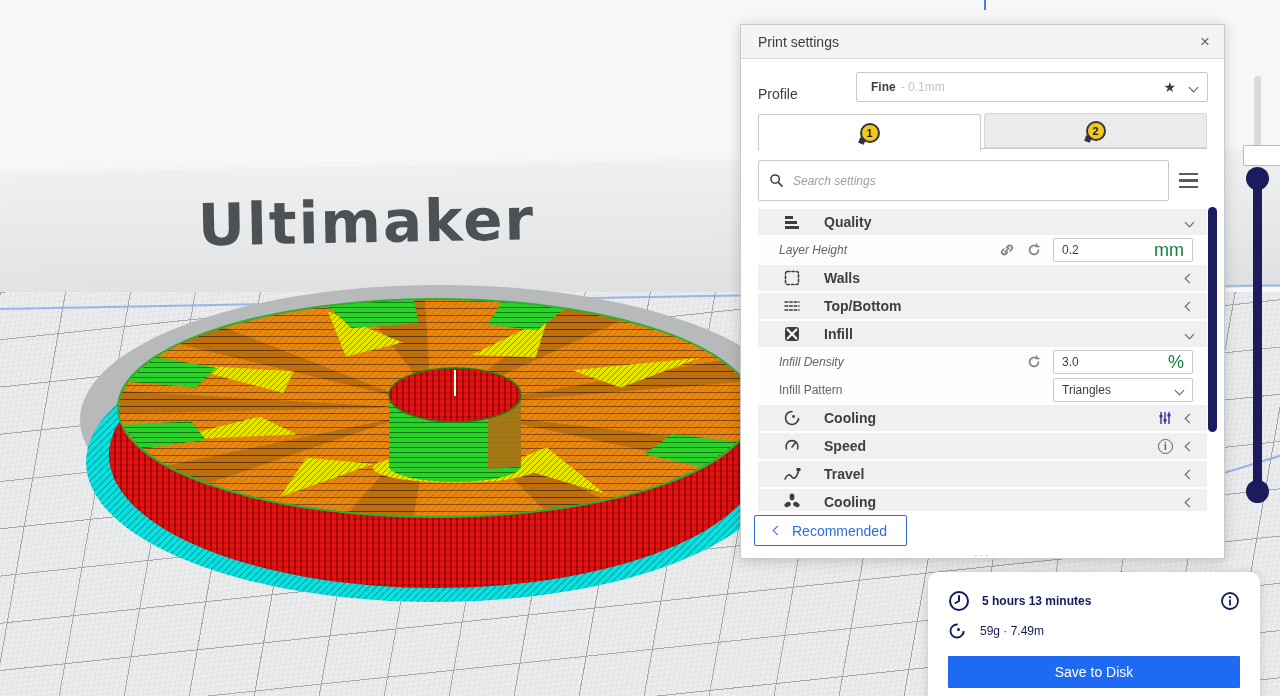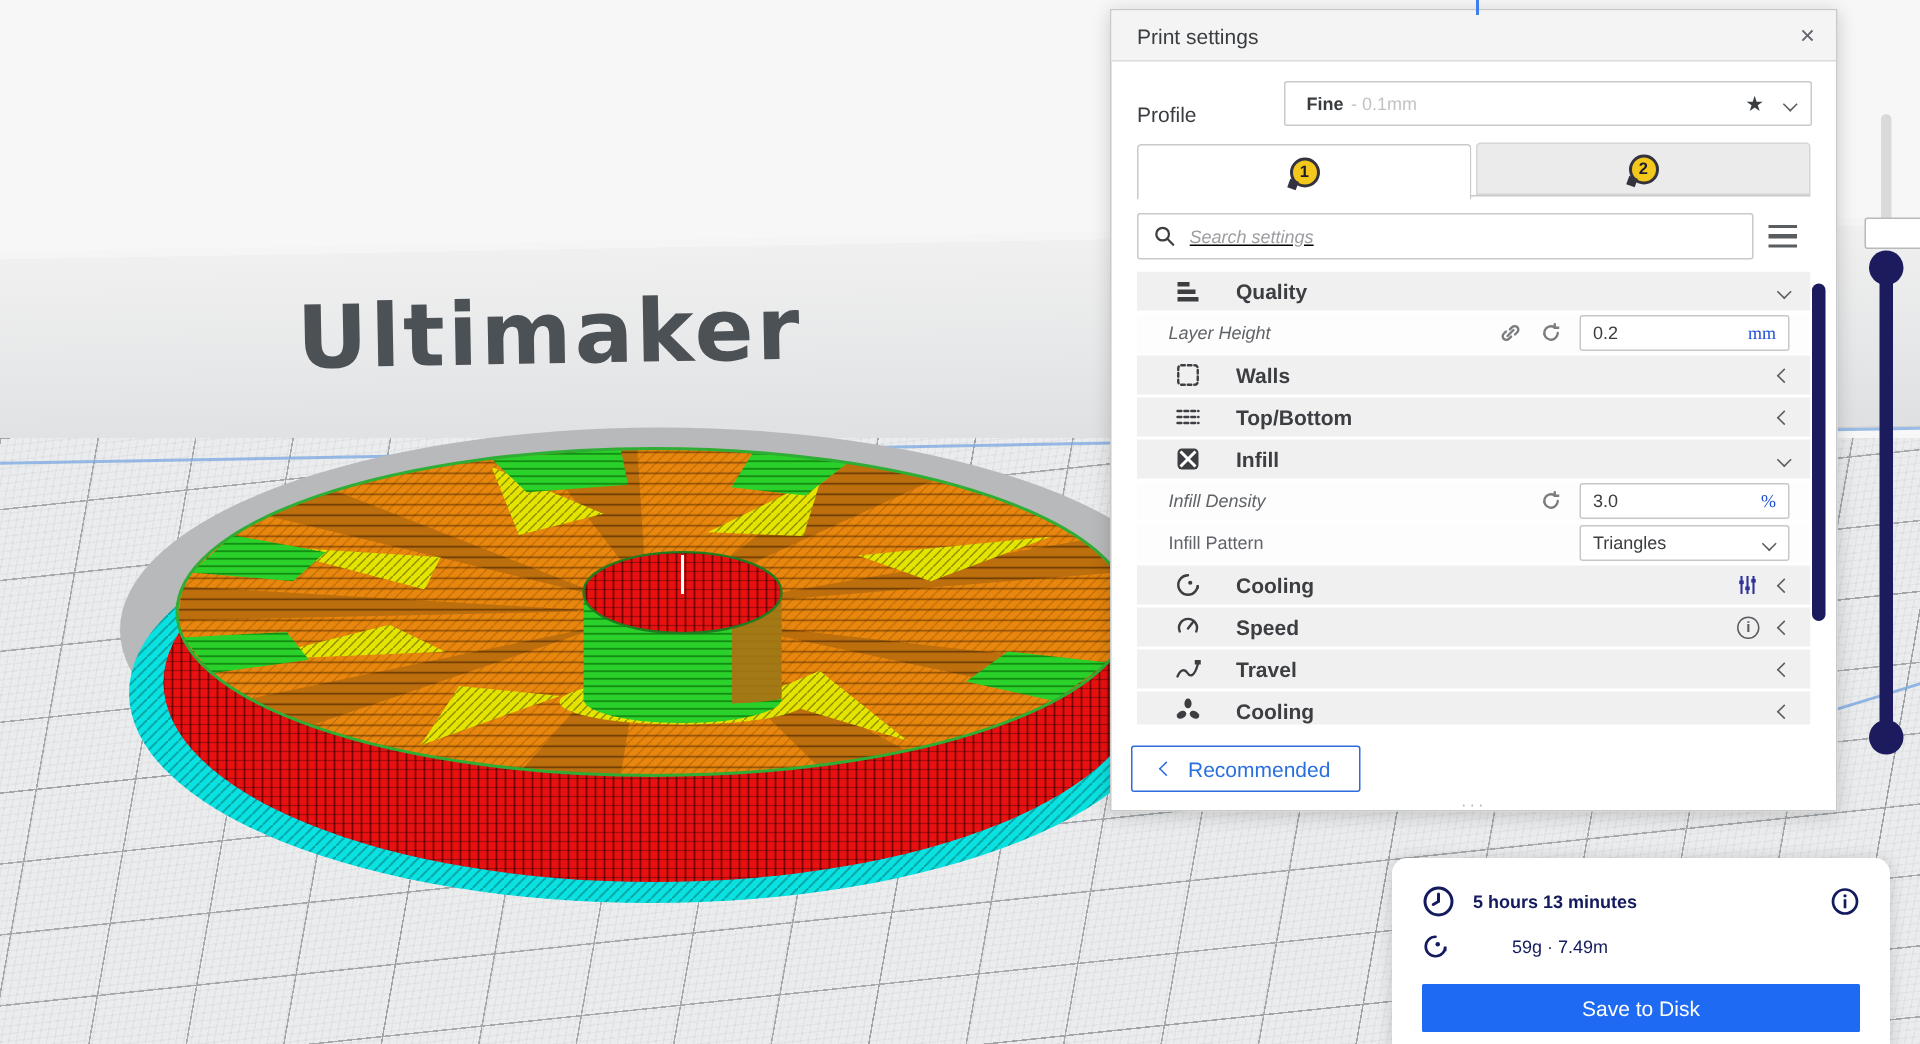--- a/index.html
+++ b/index.html
@@ -21,21 +21,21 @@
       repeating-linear-gradient(100deg, #a7abae 0 1px, transparent 1px 64px),
       repeating-linear-gradient(174deg, #a7abae 0 1px, transparent 1px 47px); }
   .plate-back-line { position:absolute; left:-20px; top:296px; width:1340px; height:2px;
     background:#7aa7e0; opacity:.75; transform:rotate(-1.05deg); }
   .plate-right-line { position:absolute; left:1152px; top:468px; width:170px; height:2px;
     background:#7aa7e0; opacity:.8; transform:rotate(-17deg); }
   .disc { position:absolute; left:70px; top:270px; width:730px; height:340px; }
 
   
   .caret { position:absolute; left:984px; top:0; width:2px; height:10px; background:#3e7ef0; z-index:21; }
-  .panel { position:absolute; left:740px; top:6px; width:485px; height:535px; background:#fff;
+  .panel { position:absolute; left:740px; top:24px; width:485px; height:535px; background:#fff;
     border:1px solid #c9c9c9; box-shadow:0 2px 12px rgba(0,0,0,.18); z-index:20; }
   .panel-header { height:34px; background:#f4f4f5; border-bottom:1px solid #dcdcdc;
     display:flex; align-items:center; padding:0 14px 0 17px; }
   .panel-title { font-size:14px; color:#3a3d40; }
   .close-x { margin-left:auto; font-size:17px; color:#60646a; cursor:default; line-height:1; }
   .profile-row { display:flex; align-items:flex-end; padding:13px 16px 9px 17px; }
   .profile-label { width:98px; font-size:14px; color:#3a3d40; }
   .profile-box { flex:1; height:30px; border:1px solid #c9c9c9; border-radius:2px;
     display:flex; align-items:center; padding:0 10px 0 14px; }
   .profile-value { font-size:12px; color:#3a3d40; font-weight:bold; }
@@ -53,42 +53,42 @@
     border-radius:3px 3px 0 0; bottom:-1px; height:37px; }
   .tab.inactive { background:#ebebec; border:1px solid #d6d6d6; border-radius:3px 3px 0 0;
     margin-left:3px; }
   .extruder { position:relative; width:20px; height:20px; border-radius:50%;
     background:#f3c71c; border:2px solid #33333f; font-size:11px; font-weight:bold;
     color:#1c1c2e; display:flex; align-items:center; justify-content:center; }
   .extruder::after { content:""; position:absolute; left:-3px; bottom:-3px; width:6px; height:6px;
     background:#33333f; transform:rotate(20deg); }
 
   .search-row { display:flex; align-items:center; margin:11px 17px 8px; }
-  .search-box { flex:1; height:31px; border:1px solid #c9c9c9; border-radius:2px;
-    display:flex; align-items:center; padding:0 10px;text-decoration:underline; }
+  .search-box { flex:1; height:41px; border:1px solid #c9c9c9; border-radius:2px;
+    display:flex; align-items:center; padding:0 10px; }
   .search-box input { border:none; outline:none; flex:1; font-size:12px; font-style:italic;
     color:#6a6c70; margin-left:9px; font-family:inherit; background:transparent; }
   .search-box input::placeholder { color:#9c9ea1; }
   .hamburger { width:38px; display:flex; flex-direction:column; align-items:center; gap:4px; }
   .hamburger span { width:19px; height:2.5px; background:#5a5d60; }
 
   .settings-list { margin:4px 17px 0; height:302px; overflow:hidden; }
   .cat-row { height:26px; margin-bottom:2px; background:#f0f0f1; display:flex;
     align-items:center; padding:0 14px 0 24px;text-align:center; }
   .cat-icon { width:20px; display:flex; justify-content:center; }
   .cat-label { margin-left:22px; font-size:14px; font-weight:bold; color:#3c3e42; }
   .cat-right { margin-left:auto; display:flex; align-items:center; gap:13px; }
   .set-row { height:26px; margin-bottom:2px; background:#fdfdfd; display:flex;
     align-items:center; padding:0 14px 0 21px; }
   .set-label { font-size:12px; color:#606368; flex:1; }
   .italic { font-style:italic; }
   .valbox { position:relative; width:140px; height:24px; border:1px solid #c8c8c8;
     border-radius:2px; display:flex; align-items:center; background:#fff; }
   .valbox .val { font-size:12px; color:#3a3d40; padding-left:8px; }
-  .valbox .unit { position:absolute; right:8px; font-size:12px; color:#1d4ed8;font-family:Liberation Serif, serif; }
+  .valbox .unit { position:absolute; right:8px; font-size:18px; color:#15803d; }
   .valbox .chev { position:absolute; right:9px; }
   .mini-icon { width:16px; height:16px; margin-right:11px; }
   .info-circle { width:15px; height:15px; border:1.5px solid #5a5d60; border-radius:50%;
     font-size:10px; color:#5a5d60; display:flex; align-items:center; justify-content:center;
     font-weight:bold; }
   .scroll-thumb { position:absolute; left:467px; top:182px; width:9px; height:225px;
     background:#1b1b5e; border-radius:5px; }
   .recommended-btn { position:absolute; left:13px; bottom:12px; height:31px;
     border:1px solid #2f6bdc; border-radius:2px; background:#fff; color:#2a6fe0;
     font-size:14px; display:flex; align-items:center; padding:0 19px; gap:11px; }
@@ -108,21 +108,21 @@
   .slider-handle.bottom { top:480px; }
 
   
   .footer { position:absolute; left:928px; top:572px; width:332px; height:130px; background:#fff;
     border-radius:10px 10px 0 0; box-shadow:0 1px 10px rgba(0,0,0,.16); z-index:25;
     padding:18px 20px 0; }
   .time-row { display:flex; align-items:center; gap:12px; }
   .time-text { font-size:12px; font-weight:bold; color:#131a5e; }
   .time-row .icon-right { margin-left:auto; }
   .mat-row { display:flex; align-items:center; gap:14px; margin-top:10px; }
-  .mat-text { font-size:12px; color:#131a5e;margin-left:28px; }
+  .mat-text { font-size:12px; color:#131a5e; }
   .save-btn { margin-top:16px; width:100%; height:32px; background:#1f6af2; color:#fff;
     border:none; font-size:14px; font-family:inherit; border-radius:1px; }
   svg .ln { stroke:#3c3e42; fill:none; stroke-width:1.6; stroke-linecap:round; }
   svg .fl { fill:#3c3e42; }
 </style>
 </head>
 <body>
 
 <div class="viewport">
   <div class="wall">

